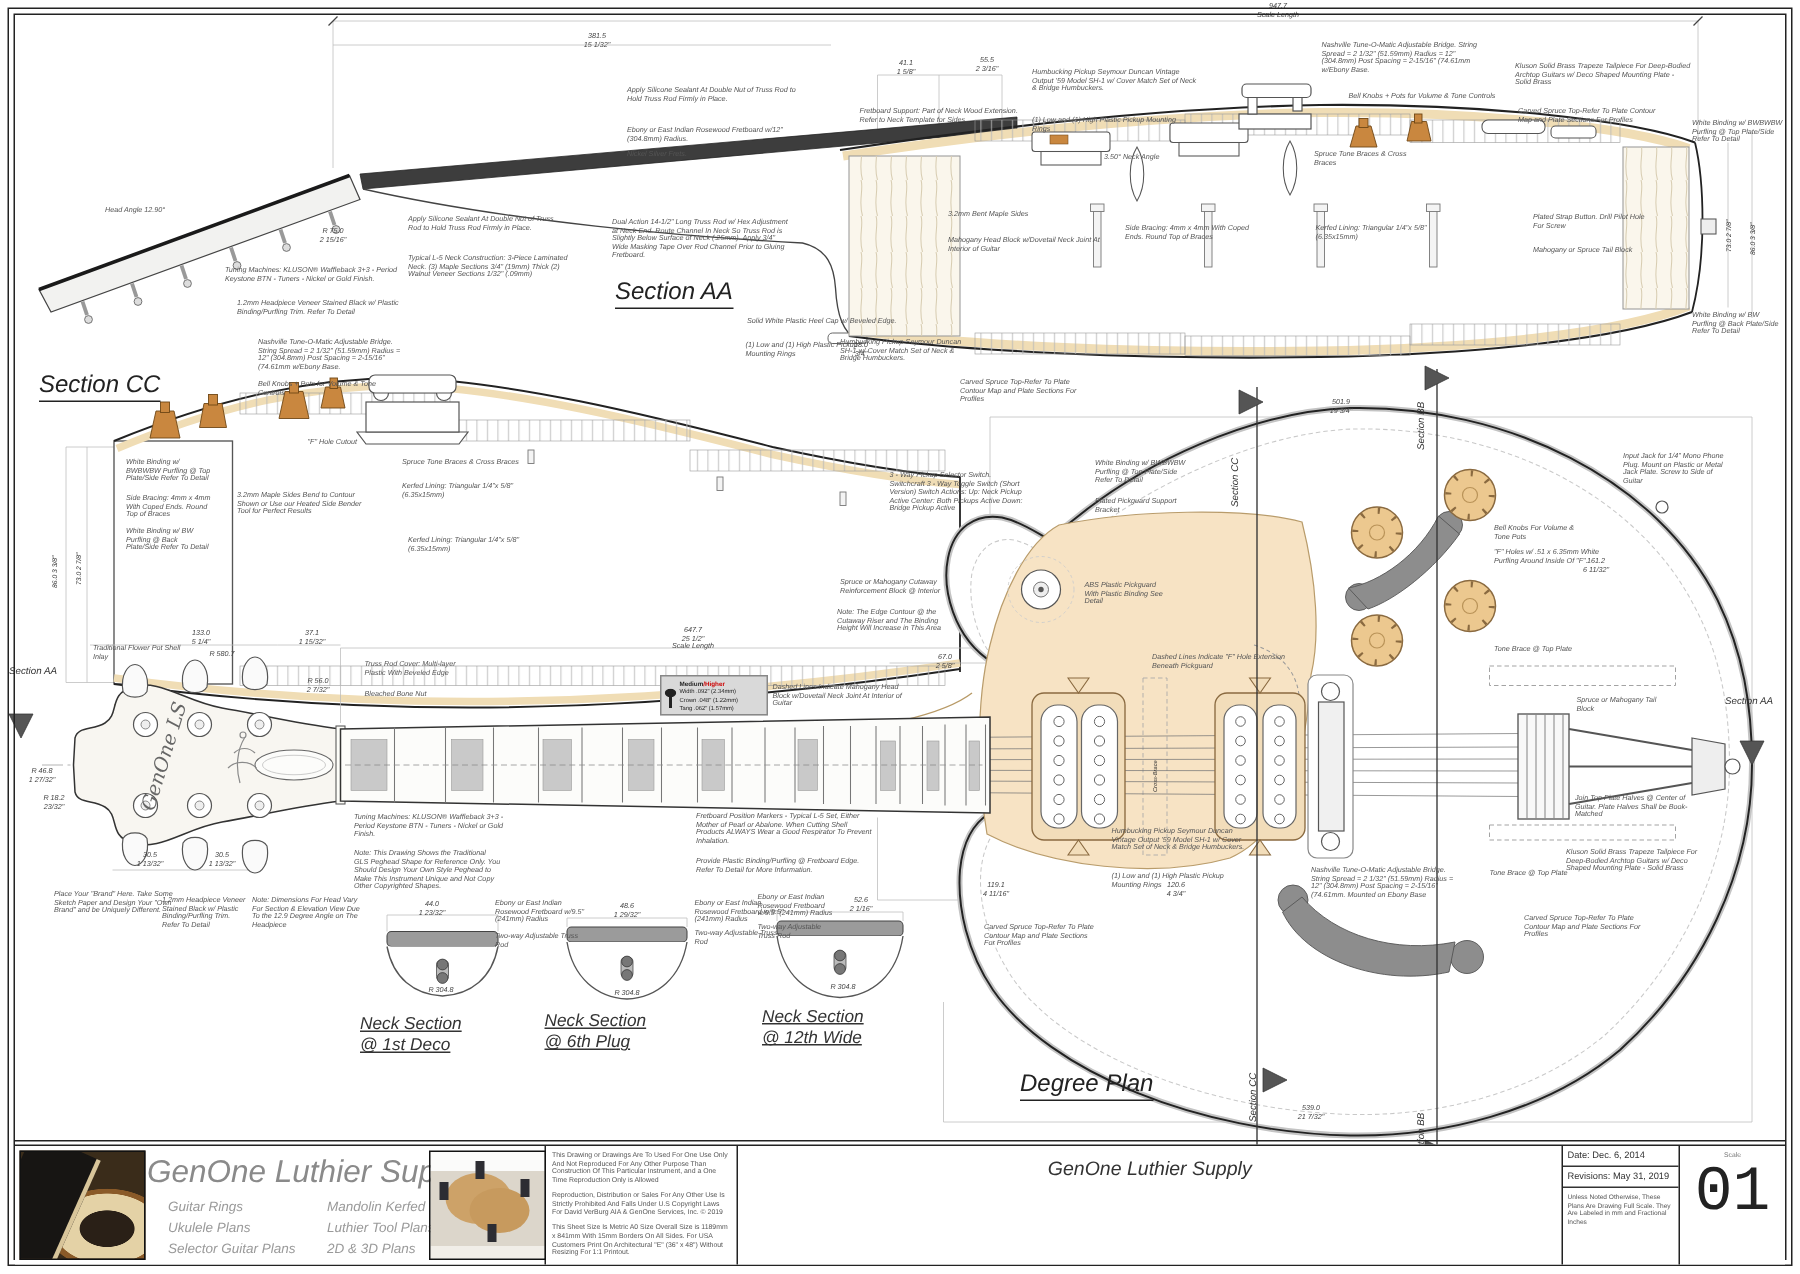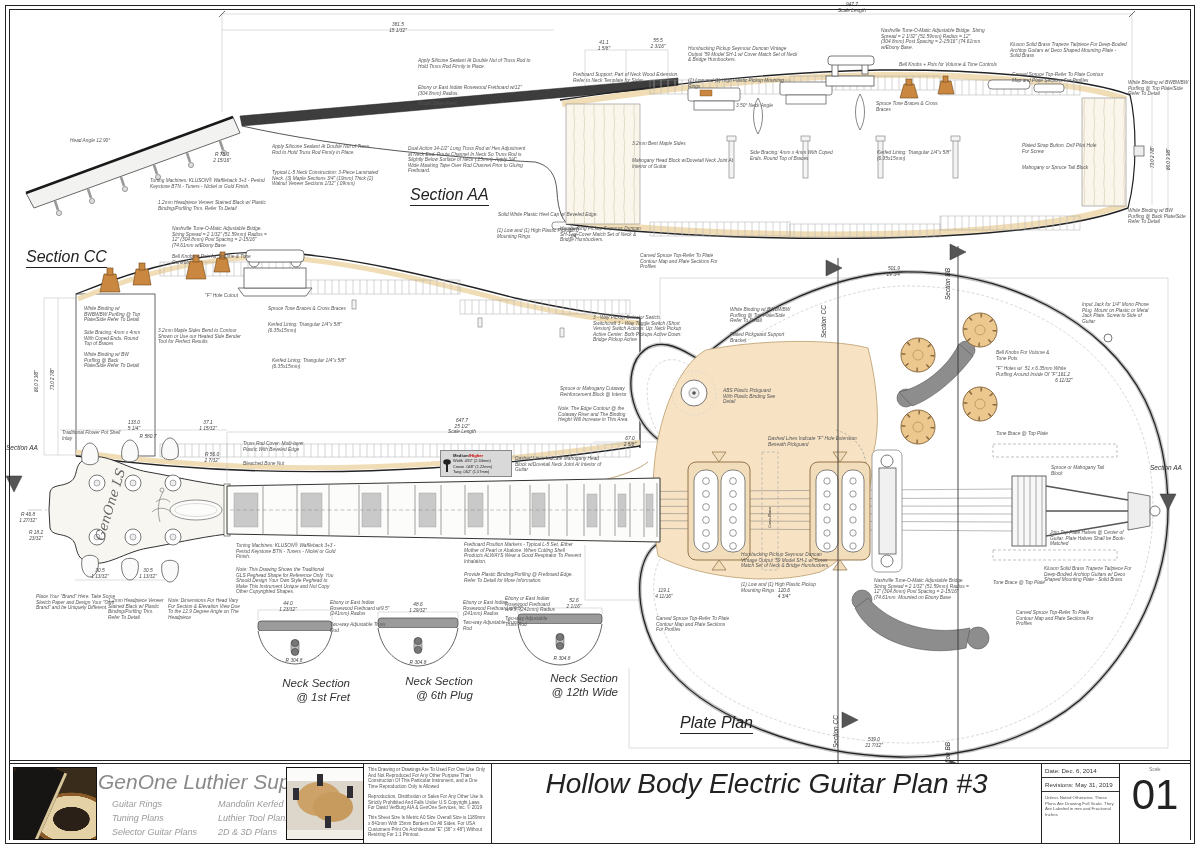--- a/index.html
+++ b/index.html
@@ -7,21 +7,21 @@
          font-family:"Liberation Sans", sans-serif;color:#444;}
   .frame-outer{position:absolute;inset:5px;border:1.6px solid #222;pointer-events:none;}
   .frame-inner{position:absolute;inset:9px;border:0.8px solid #222;pointer-events:none;}
   svg.draw{position:absolute;left:0;top:0;}
   .layer{position:absolute;left:0;top:0;width:1200px;height:849px;}
   .ann{position:absolute;font-size:4.8px;line-height:1.16;color:#555;font-style:italic;}
   .dim{position:absolute;width:52px;text-align:center;font-size:4.8px;line-height:1.15;color:#444;font-style:italic;}
   .marker{position:absolute;font-size:6.5px;color:#333;font-style:italic;white-space:nowrap;transform-origin:0 0;}
   .seclabel{position:absolute;font-size:16px;font-style:italic;color:#222;
             border-bottom:1px solid #222;padding-bottom:1px;}
-  .necklabel{position:absolute;width:110px;text-align:right;font-size:11.5px;font-style:italic;color:#333;line-height:1.25;}
+  .necklabel{position:absolute;width:110px;text-align:left;font-size:11.5px;font-style:italic;color:#333;line-height:1.25;text-decoration:underline;}
   .hslogo{position:absolute;left:92px;top:538px;font-family:"DejaVu Serif",serif;font-style:italic;
           font-size:13px;color:#666;transform:rotate(-73deg);transform-origin:0 0;}
   .fretspec{position:absolute;left:440px;top:450px;width:56px;background:#d9d9d9;border:0.6px solid #888;
             padding:2px 2px 2px 12px;font-size:3.9px;line-height:1.3;color:#222;}
   .fretspec .hd{font-weight:bold;font-size:4.2px;}
   .fretspec .hd .red{color:#cc0000;}
   .fretspec svg{position:absolute;left:2px;top:8px;}
   
   .titlebar{position:absolute;left:10px;right:10px;bottom:6px;height:79px;border-top:1.6px solid #222;
             display:flex;background:#fff;}
@@ -29,21 +29,21 @@
   .tb-cell{border-right:1.2px solid #222;position:relative;box-sizing:border-box;}
   .tb-logo{width:354px;}
   .tb-disc{width:128px;padding:3px 4px;}
   .tb-disc p{margin:0 0 4px 0;font-size:4.6px;line-height:1.25;color:#555;}
   .tb-title{flex:1;text-align:center;}
   .tb-info{width:78px;font-size:6px;color:#333;}
   .tb-info .row{border-bottom:0.8px solid #333;padding:3px 3px;font-size:6.2px;}
   .tb-info .note{padding:3px 3px;font-size:4.4px;line-height:1.3;color:#555;}
   .tb-sheet{width:70px;border-right:none;text-align:center;}
   .tb-sheet .scale{font-size:4.5px;color:#777;margin-top:3px;}
-  .tb-sheet .num{font-size:42px;color:#222;line-height:1.1;font-family:Liberation Sans, sans-serif;}
+  .tb-sheet .num{font-size:42px;color:#222;line-height:1.1;font-family:Liberation Mono, monospace;}
   .brand{position:absolute;left:88px;top:6px;font-size:21px;font-style:italic;color:#8a8a8a;white-space:nowrap;}
   .cats{position:absolute;top:34px;font-size:9px;font-style:italic;color:#9a9a9a;line-height:1.55;}
   .cats.c1{left:102px;} .cats.c2{left:208px;}
   .photo{position:absolute;top:3px;height:71px;border:1px solid #111;overflow:hidden;}
   .photo.left{left:3px;width:82px;background:
       radial-gradient(ellipse 60px 40px at 70% 72%, #2a2017 0 30%, #e4d2a6 31% 58%, #8a5a28 59% 66%, #3a2c1a 67%);
       background-color:#4a3a28;}
   .photo.left::after{content:"";position:absolute;left:-12px;top:-8px;width:46px;height:90px;
       background:#171513;transform:rotate(24deg);border-right:3px solid #d8c59a;}
   .photo.right{left:276px;width:76px;background:linear-gradient(180deg,#fbfbfa 0 18%,#dcd6cb 18% 88%,#f1eee8 88%);}
@@ -653,25 +653,25 @@
       <div class="marker" style="left: 1148px; top: 464px; width: 36px; white-space: normal; text-align: center;">Section AA</div>
       <div class="marker" style="left: 768px; top: 528px; transform: rotate(-90deg); font-size: 3.8px;">Cross-Brace</div>
       <div class="marker" style="left: 34px; top: 392px; transform: rotate(-90deg); font-size: 4.5px;">86.0  3 3/8"</div>
       <div class="marker" style="left: 50px; top: 390px; transform: rotate(-90deg); font-size: 4.5px;">73.0  2 7/8"</div>
       <div class="marker" style="left: 1150px; top: 168px; transform: rotate(-90deg); font-size: 4.5px;">73.0  2 7/8"</div>
       <div class="marker" style="left: 1166px; top: 170px; transform: rotate(-90deg); font-size: 4.5px;">86.0  3 3/8"</div>
     </div>
 
   <div class="seclabel" style="left:410px;top:186px;">Section AA</div>
   <div class="seclabel" style="left:26px;top:248px;">Section CC</div>
-  <div class="seclabel" style="left:680px;top:714px;">Plate Plan</div>
+  <div class="seclabel" style="left:680px;top:714px;">Degree Plan</div>
 
   <div class="necklabel" style="left:240px;top:676px;">
     <div>Neck Section</div>
-    <div>@ 1st Fret</div>
+    <div>@ 1st Deco</div>
   </div>
   <div class="necklabel" style="left:363px;top:674px;">
     <div>Neck Section</div>
     <div>@ 6th Plug</div>
   </div>
   <div class="necklabel" style="left:508px;top:671px;">
     <div>Neck Section</div>
     <div>@ 12th Wide</div>
   </div>
 
@@ -690,21 +690,21 @@
 
   <div class="frame-outer"></div>
   <div class="frame-inner"></div>
 
   <div class="titlebar">
     <div class="tb-cell tb-logo">
       <div class="photo left"></div>
       <div class="brand">GenOne Luthier Supplies</div>
       <div class="cats c1">
         <div>Guitar Rings</div>
-        <div>Tuning Plans</div>
+        <div>Ukulele Plans</div>
         <div>Selector Guitar Plans</div>
       </div>
       <div class="cats c2">
         <div>Mandolin Kerfed</div>
         <div>Luthier Tool Plans</div>
         <div>2D &amp; 3D Plans</div>
       </div>
       <div class="photo right">
         <div class="blob1"></div>
           <div class="blob2" style="background:#c79a5e;"></div>
@@ -713,21 +713,21 @@
         <div class="clamp" style="left:30px;top:6px;"></div>
           <div class="clamp" style="left:38px;top:48px;"></div>
       </div>
     </div>
     <div class="tb-cell tb-disc">
       <p>This Drawing or Drawings Are To Used For One Use Only And Not Reproduced For Any Other Purpose Than Construction Of This Particular Instrument, and a One Time Reproduction Only is Allowed</p>
       <p>Reproduction, Distribution or Sales For Any Other Use Is Strictly Prohibited And Falls Under U.S Copyright Laws For David VerBurg AIA &amp; GenOne Services, Inc. © 2019</p>
       <p>This Sheet Size Is Metric A0 Size Overall Size is 1189mm x 841mm With 15mm Borders On All Sides. For USA Customers Print On Architectural "E" (36" x 48") Without Resizing For 1:1 Printout.</p>
     </div>
     <div class="tb-cell tb-title">
-      <div class="titletext-big">Hollow Body Electric Guitar Plan #3</div>
+      <div class="titletext-small">GenOne Luthier Supply</div>
     </div>
     <div class="tb-cell tb-info">
       <div class="row">Date: Dec. 6, 2014</div>
       <div class="row">Revisions: May 31, 2019</div>
       <div class="note">Unless Noted Otherwise, These Plans Are Drawing Full Scale. They Are Labeled in mm and Fractional Inches</div>
     </div>
     <div class="tb-cell tb-sheet">
       <div class="scale">Scale</div>
       <div class="num">01</div>
     </div>

